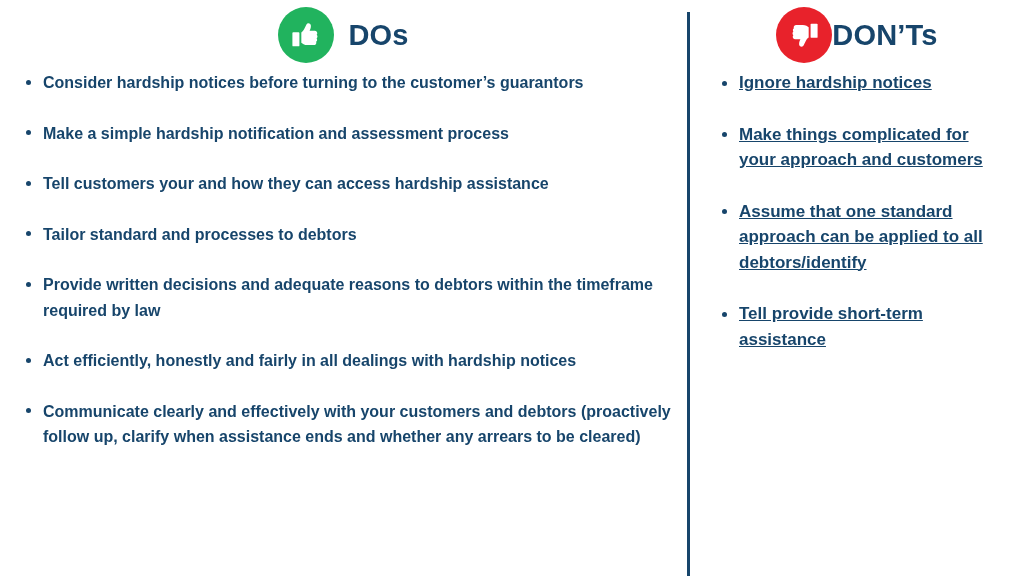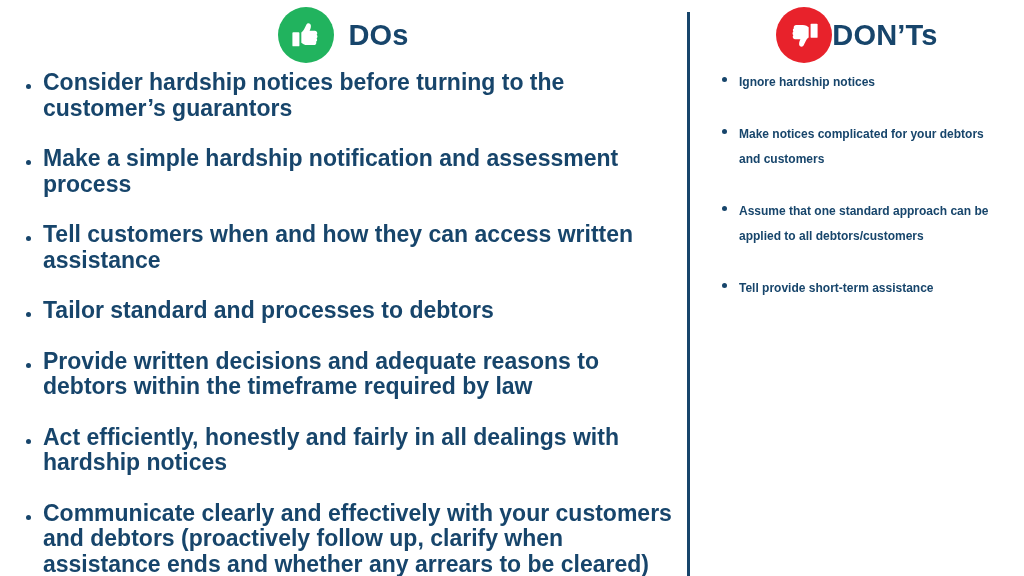--- a/index.html
+++ b/index.html
@@ -96,38 +96,39 @@
     display: block;
   }
 
   
   .dos-list {
     margin-top: 8px;
     padding-left: 26px !important;
     padding-right: 14px !important;
   }
   .dos-list li {
-    font-size: 23px;
+    font-size: 16px;
     line-height: 25.5px;
     padding-left: 17px;
     margin-bottom: 25px;
   }
   .dos-list li .dot { top: 10px; }
 
   
   .donts-list {
     margin-top: 7px;
     padding-left: 32px !important;
     padding-right: 18px !important;
   }
   .donts-list li {
-    font-size: 12px;
+    font-size: 17px;
     line-height: 25.5px;
     padding-left: 17px;
     margin-bottom: 26px;
+    text-decoration: underline;
   }
   .donts-list li .dot { top: 10px; }
 </style>
 </head>
 <body>
 
 <div id="slide">
 
   <div class="divider"></div>
 
@@ -154,21 +155,21 @@
       <li>
         <span class="dot"></span>
         <span class="txt">Consider hardship notices before turning to the customer’s guarantors</span>
       </li>
       <li>
         <span class="dot"></span>
         <span class="txt">Make a simple hardship notification and assessment process</span>
       </li>
       <li>
         <span class="dot"></span>
-        <span class="txt">Tell customers when and how they can access written assistance</span>
+        <span class="txt">Tell customers your and how they can access hardship assistance</span>
       </li>
       <li>
         <span class="dot"></span>
         <span class="txt">Tailor standard and processes to debtors</span>
       </li>
       <li>
         <span class="dot"></span>
         <span class="txt">Provide written decisions and adequate reasons to debtors within the timeframe required by law</span>
       </li>
       <li>
@@ -201,25 +202,25 @@
       <span class="col-title">DON’Ts</span>
     </div>
 
     <ul class="bullets donts-list">
       <li>
         <span class="dot"></span>
         <span class="txt">Ignore hardship notices</span>
       </li>
       <li>
         <span class="dot"></span>
-        <span class="txt">Make notices complicated for your debtors and customers</span>
-      </li>
-      <li>
-        <span class="dot"></span>
-        <span class="txt">Assume that one standard approach can be applied to all debtors/customers</span>
+        <span class="txt">Make things complicated for your approach and customers</span>
+      </li>
+      <li>
+        <span class="dot"></span>
+        <span class="txt">Assume that one standard approach can be applied to all debtors/identify</span>
       </li>
       <li>
         <span class="dot"></span>
         <span class="txt">Tell provide short-term assistance</span>
       </li>
     </ul>
   </div>
 
 </div>
 

